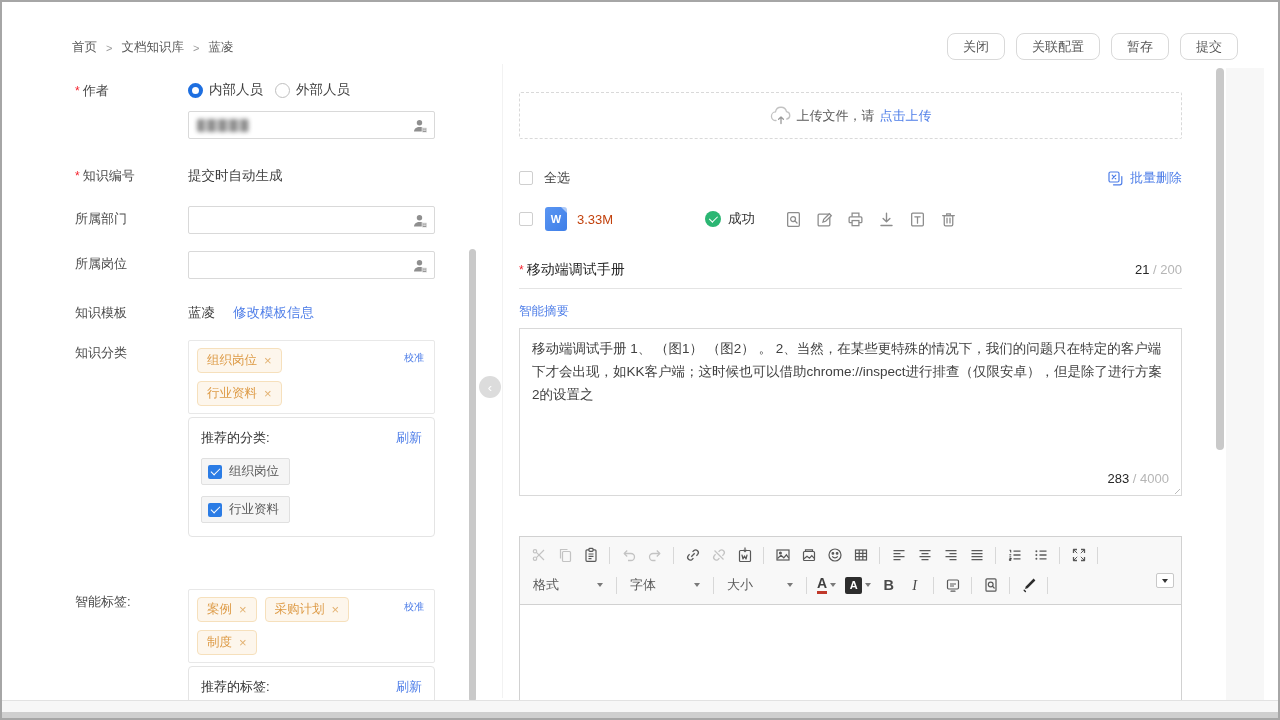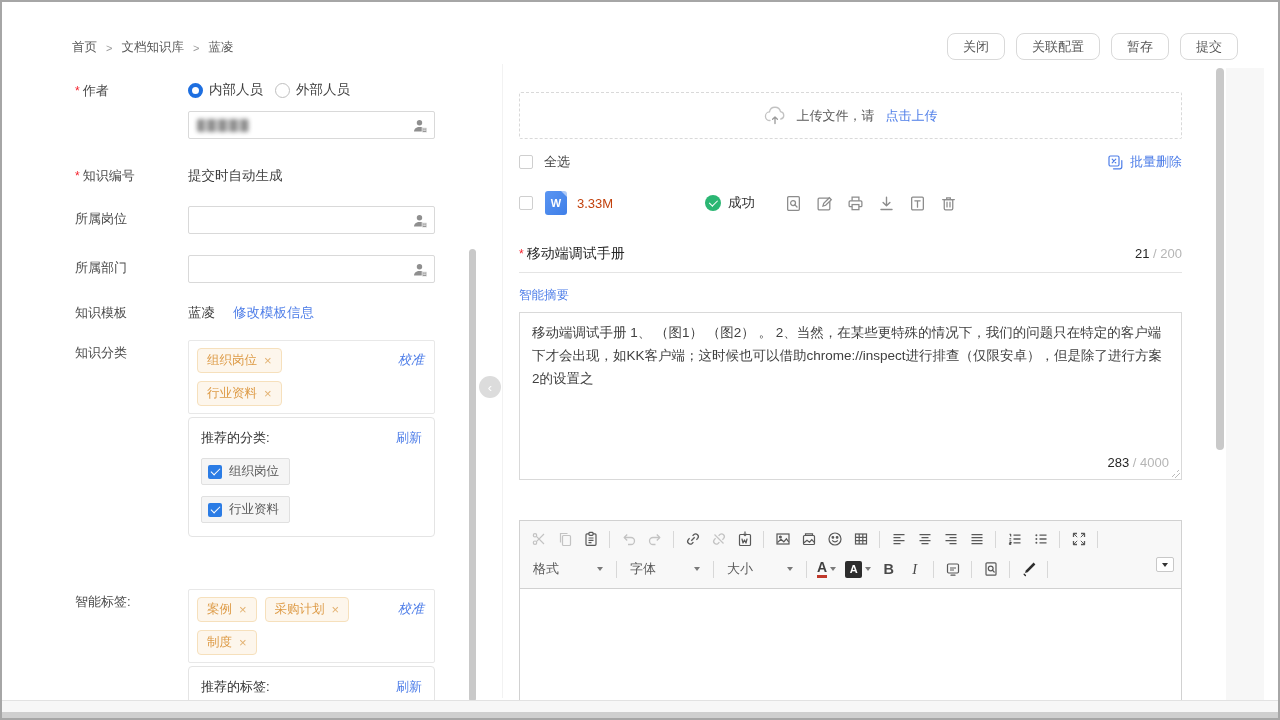--- a/index.html
+++ b/index.html
@@ -26,43 +26,43 @@
   .rdot { width:15px; height:15px; border-radius:50%; border:1px solid #bfbfbf; background:#fff; position:relative; }
   .rdot.on { border:4.5px solid #1e6fe0; }
   .tinput { position:relative; height:28px; border:1px solid #d9d9d9; border-radius:2px; background:#fff; }
   .person-ic { position:absolute; right:6px; top:6px; }
   .masked { position:absolute; left:8px; top:7px; width:52px; height:13px;
             background:repeating-linear-gradient(90deg,#8e8e8e 0 7px,#c9c9c9 7px 11px); filter:blur(2px); border-radius:2px; }
   .plain-val { padding-top:4px; font-size:13.5px; }
   .link { color:#4d7de8; cursor:pointer; text-decoration:none; }
   .tmpl-row { display:flex; gap:18px; padding-top:4px; font-size:13.5px; }
   .tag-box { border:1px solid #e8e8e8; border-radius:2px; padding:7px 8px; position:relative; min-height:38px; }
-  .tag-box .cal { position:absolute; right:10px; top:10px; font-size:13px;font-style:italic; }
+  .tag-box .cal { position:absolute; right:10px; top:10px; font-size:10px; }
   .tags-wrap { display:flex; flex-wrap:wrap; gap:8px; max-width:170px; }
   .tag { display:inline-flex; align-items:center; gap:7px; background:#fdf6ec; border:1px solid #f6e0bc;
          border-radius:4px; padding:3px 9px; font-size:12.5px; color:#dd9a45; }
   .tag-x { color:#e3b272; font-size:13px; cursor:pointer; line-height:1; }
   .rec-box { border:1px solid #e4e4e4; border-radius:4px; margin-top:3px; padding:11px 12px 13px; }
   .rec-head { display:flex; justify-content:space-between; align-items:center; font-size:13px; color:#333; }
   .chip { display:inline-flex; align-items:center; gap:7px; background:#f5f5f5; border:1px solid #e0e0e0;
           border-radius:2px; padding:4px 10px 4px 6px; margin-top:11px; font-size:12.5px; color:#595959; width:max-content; }
   .cbx { width:14px; height:14px; background:#2b7ce5; border-radius:2px; position:relative; flex:none; }
   .cbx::after { content:""; position:absolute; left:4.5px; top:1.5px; width:4px; height:8px;
                 border:solid #fff; border-width:0 1.6px 1.6px 0; transform:rotate(45deg); }
   .cbx-empty { width:14px; height:14px; background:#fff; border:1px solid #cfcfcf; border-radius:2px; flex:none; }
   .lscroll-thumb { position:absolute; left:467px; top:247px; width:7px; height:453px; background:#c9c9c9; border-radius:4px; }
   .split-handle { position:absolute; left:477px; top:374px; width:22px; height:22px; border-radius:50%;
                   background:#dcdcdc; color:#fff; font-size:13px; display:flex; align-items:center;
                   justify-content:center; cursor:pointer; }
   
   .right-panel { position:absolute; left:500px; top:62px; width:714px; bottom:20px;
                  border-left:1px solid #f2f2f2; padding:28px 34px 0 16px; }
   .upload-box { border:1px dashed #d9d9d9; border-radius:2px; height:47px; display:flex; align-items:center;
-                justify-content:center; gap:11px; font-size:13px; color:#595959; cursor:pointer; }
-  .sel-row { margin-top:11px; display:flex; justify-content:space-between; align-items:center; height:24px; }
+                justify-content:center; gap:5px; font-size:13px; color:#595959; cursor:pointer; }
+  .sel-row { margin-top:27px; display:flex; justify-content:space-between; align-items:center; height:24px; }
   .sel-left { display:flex; align-items:center; gap:11px; font-size:13px; color:#404040; }
   .bdel { display:flex; align-items:center; gap:6px; font-size:13px; }
   .file-row { margin-top:9px; height:40px; display:flex; align-items:center; }
   .file-row .cbx-empty { margin-right:12px; }
   .wdoc { width:22px; height:24px; background:linear-gradient(135deg,#5a95f2,#3f7fe8); border-radius:3px;
           color:#fff; font-size:11px; font-weight:bold; display:flex; align-items:center; justify-content:center;
           margin-right:10px; position:relative; }
   .wdoc::before { content:""; position:absolute; right:0; top:0; border-style:solid; border-width:0 6px 6px 0;
                   border-color:transparent #fff transparent transparent; opacity:.55; }
   .fname { width:248px; font-size:13.5px; color:#333; }
@@ -164,38 +164,38 @@
           </span>
         </div>
       </div>
     </div>
 
     <div class="frow" style="margin-bottom:21px;">
       <div class="flabel"><span class="star">*</span><span>知识编号</span></div>
       <div class="fctl plain-val">提交时自动生成</div>
     </div>
 
-    <div class="frow" style="margin-bottom:21px;">
-      <div class="flabel">所属岗位</div>
+    <div class="frow" style="margin-bottom:17px;">
+      <div class="flabel">所属部门</div>
       <div class="fctl">
         <div class="tinput">
           <span class="person-ic">
             <svg width="16" height="16" viewBox="0 0 16 16" fill="#8f8f8f">
                 <circle cx="7.5" cy="4.8" r="2.7"></circle>
                 <path d="M2 13.6c0-3.1 2.5-4.7 5.5-4.7s5.5 1.6 5.5 4.7z"></path>
                 <rect x="10.2" y="9.8" width="4.6" height="4.6" rx="0.6" fill="#8f8f8f" stroke="#fff" stroke-width="0.8"></rect>
                 <path d="M11.2 11h2.6M11.2 12.4h2.6" stroke="#fff" stroke-width="0.7"></path>
               </svg>
           </span>
         </div>
       </div>
     </div>
 
-    <div class="frow" style="margin-bottom:17px;">
-      <div class="flabel">所属部门</div>
+    <div class="frow" style="margin-bottom:21px;">
+      <div class="flabel">所属岗位</div>
       <div class="fctl">
         <div class="tinput">
           <span class="person-ic">
             <svg width="16" height="16" viewBox="0 0 16 16" fill="#8f8f8f">
                 <circle cx="7.5" cy="4.8" r="2.7"></circle>
                 <path d="M2 13.6c0-3.1 2.5-4.7 5.5-4.7s5.5 1.6 5.5 4.7z"></path>
                 <rect x="10.2" y="9.8" width="4.6" height="4.6" rx="0.6" fill="#8f8f8f" stroke="#fff" stroke-width="0.8"></rect>
                 <path d="M11.2 11h2.6M11.2 12.4h2.6" stroke="#fff" stroke-width="0.7"></path>
               </svg>
           </span>

